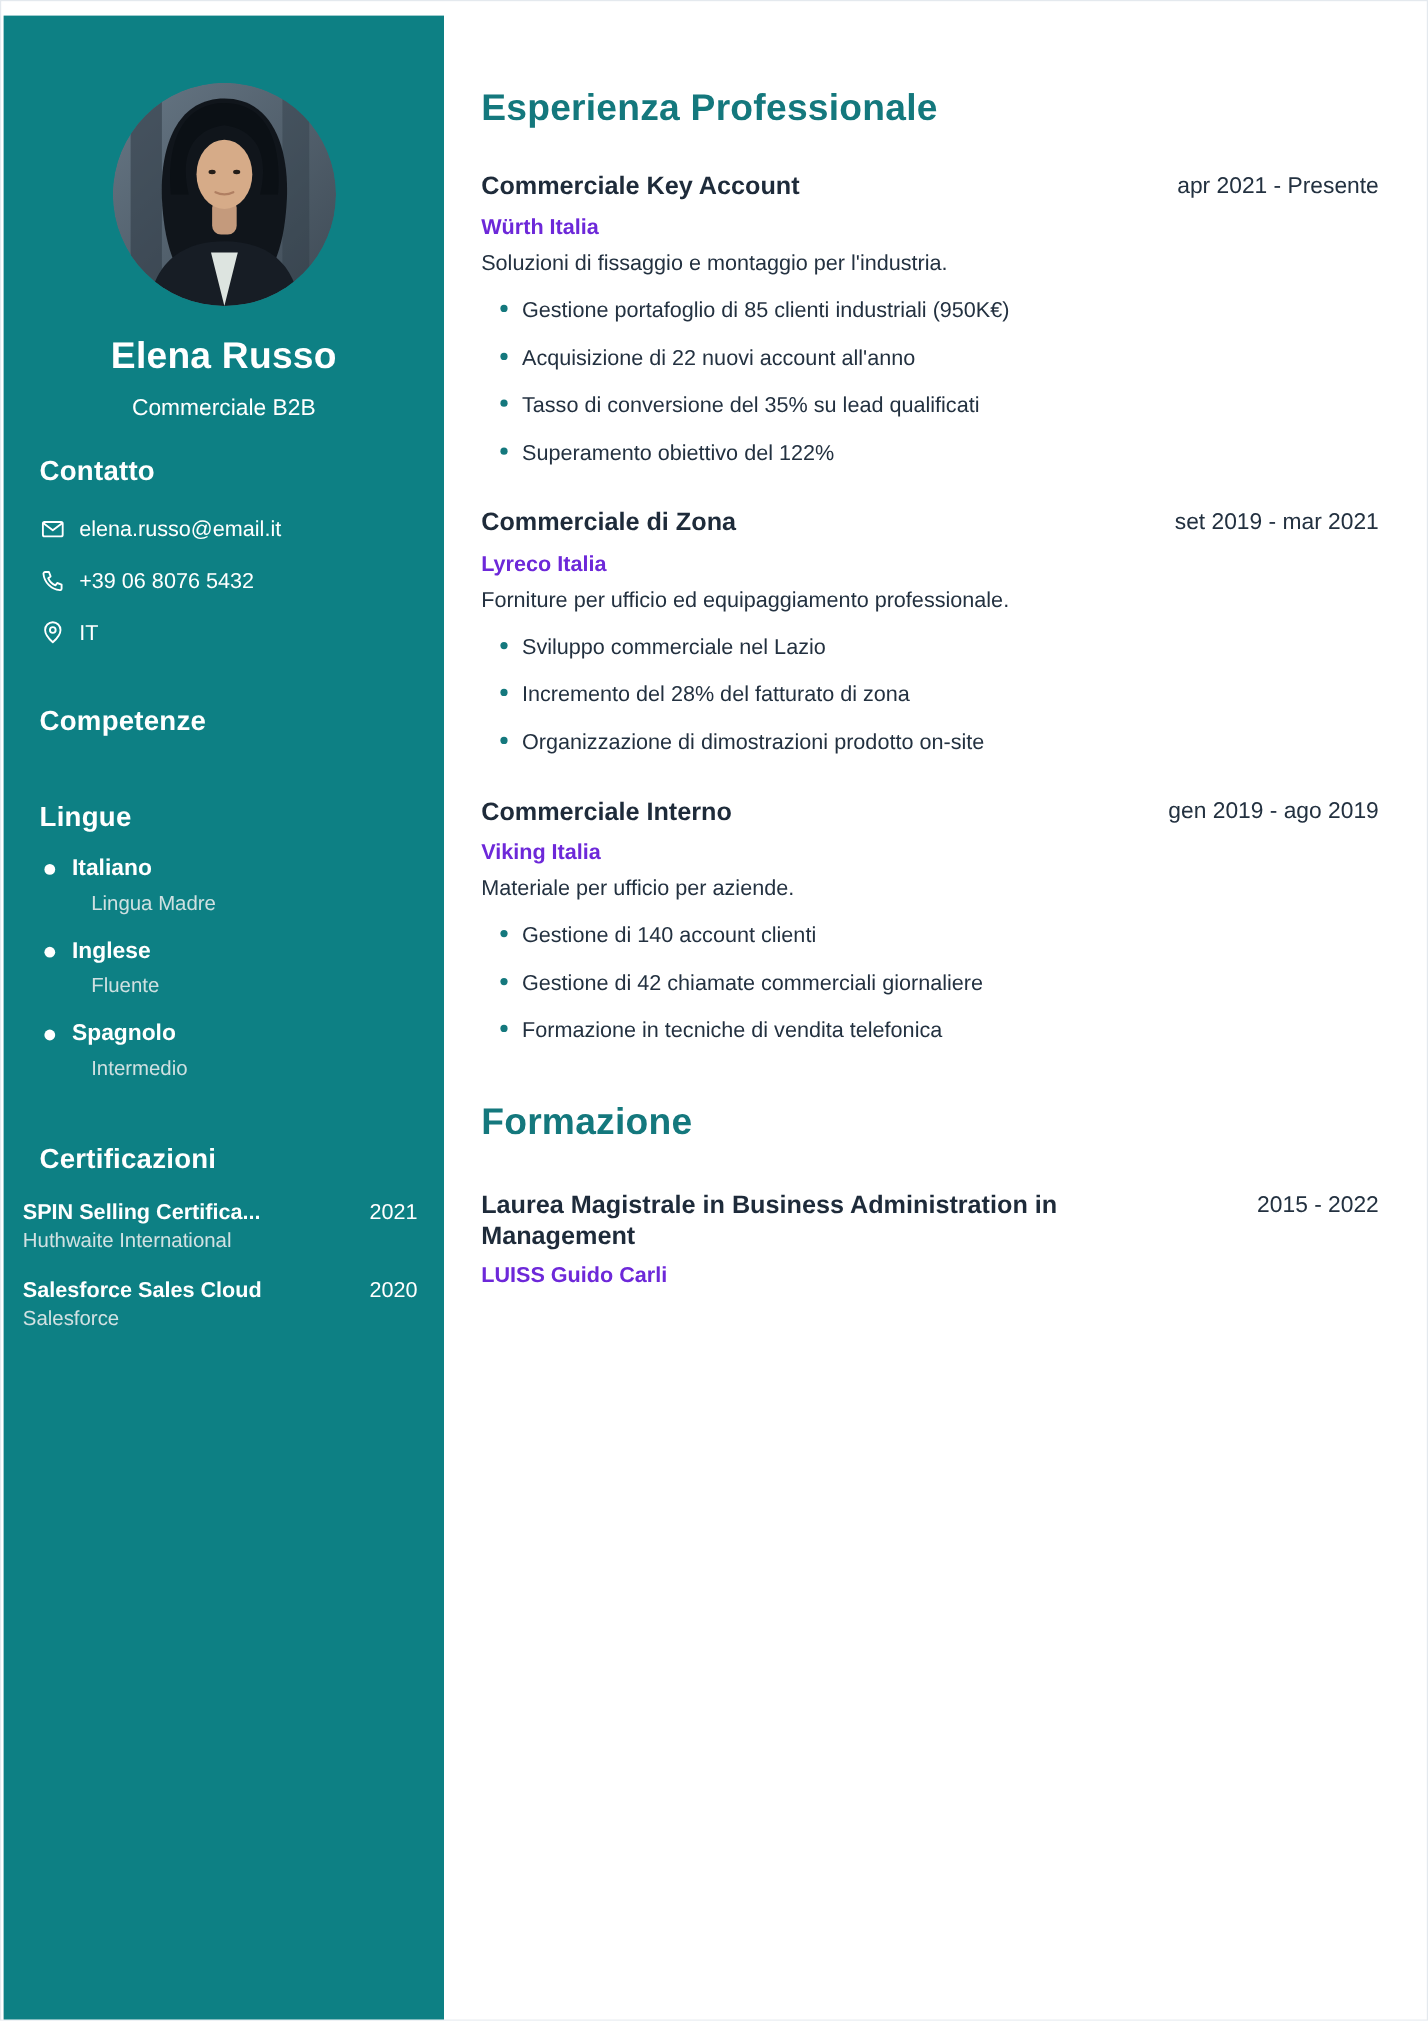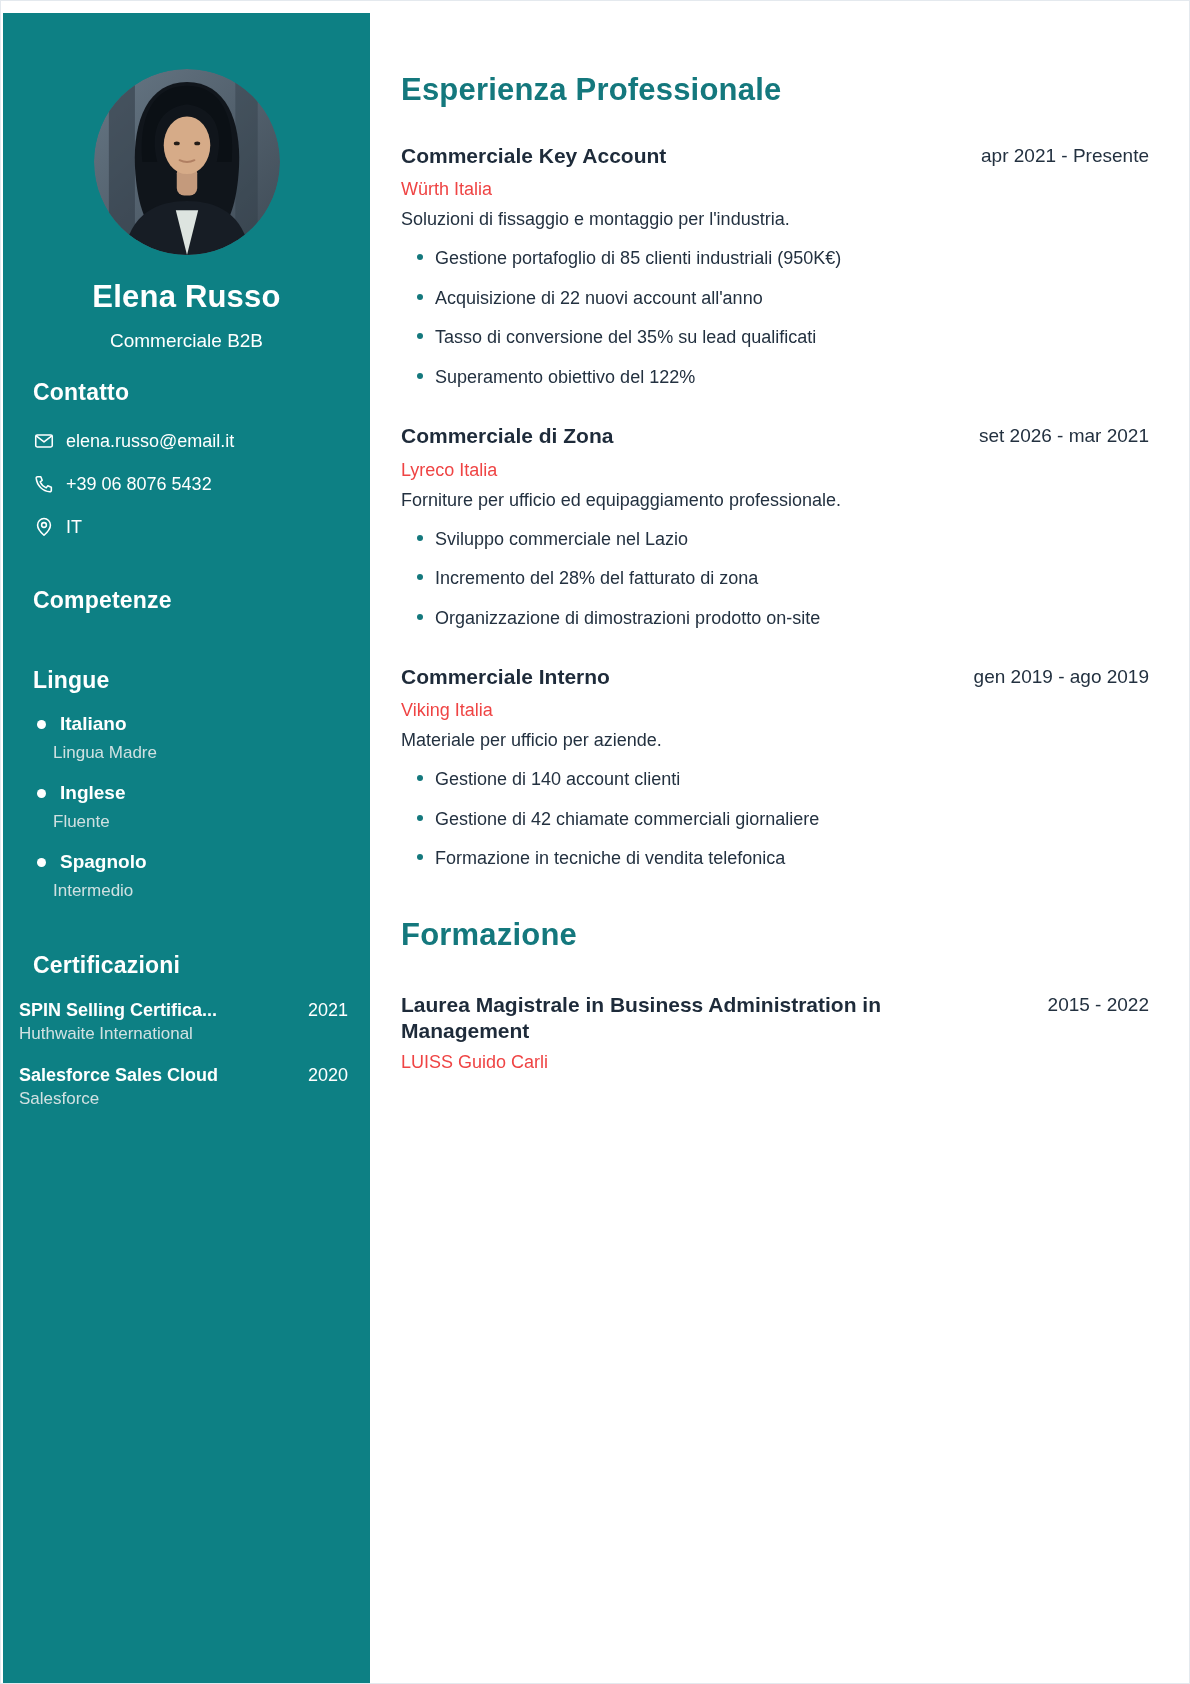--- a/index.html
+++ b/index.html
@@ -34,40 +34,40 @@
   .cicon svg{width:22px;height:22px;}
   .contact-text{font-size:18px;}
   .skills-h{margin-top:49px;}
   .dotlist{list-style:none;margin:21px 0 0;padding:0;}
   .dotlist li{display:flex;align-items:center;margin-top:17px;font-size:19px;font-weight:700;}
   .dotlist li:first-child{margin-top:0;}
   .wdot{width:9px;height:9px;border-radius:50%;background:#ffffff;flex:0 0 9px;margin-right:14px;margin-left:4px;}
   .lang-h{margin-top:53px;}
   .lang-entry{margin-top:19px;}
   .lang-name-row{display:flex;align-items:center;font-size:19px;font-weight:700;}
-  .lang-level{margin-left:20px;margin-top:8px;font-size:17px;color:#cfe0e1;font-weight:400;}
+  .lang-level{margin-left:43px;margin-top:8px;font-size:17px;color:#cfe0e1;font-weight:400;}
   .cert-h{margin-top:51px;}
   .cert-list{padding:0 22px 0 16px;margin-top:21px;}
   .cert-entry{margin-top:21px;}
   .cert-entry:first-child{margin-top:0;}
   .cert-row{display:flex;justify-content:space-between;align-items:flex-start;}
   .cert-title{font-size:18px;font-weight:700;}
   .cert-year{font-size:18px;font-weight:400;}
   .cert-org{font-size:17px;color:#d2e1e2;margin-top:3px;}
   
   .main{
     position:absolute;left:369px;top:15px;width:819px;box-sizing:border-box;
     padding:56px 40px 0 31px;color:#233140;
   }
   .section-h{color:#14787d;font-size:31px;font-weight:700;margin:0;letter-spacing:.2px;}
   .job{margin-top:35px;}
   .job-head{display:flex;justify-content:space-between;align-items:flex-start;}
   .job-title{font-size:21px;font-weight:700;color:#1e2b3a;margin:0;max-width:560px;line-height:1.25;}
   .job-dates{font-size:19px;color:#233140;white-space:nowrap;padding-top:2px;}
-  .company{color:#ef4444;font-size:18px;font-weight:400;margin-top:10px;}
+  .company{color:#6d28d9;font-size:18px;font-weight:700;margin-top:10px;}
   .desc{font-size:18px;margin-top:9px;}
   .bullets{list-style:none;margin:2px 0 0;padding:0;}
   .bullets li{position:relative;padding-left:34px;margin-top:17px;font-size:18px;line-height:1.25;}
   .bdot{position:absolute;left:16px;top:7px;width:6px;height:6px;border-radius:50%;background:#14787d;}
   .edu-h{margin-top:47px;}
   .edu-entry{margin-top:39px;}
   .school{margin-top:8px;}
 </style>
 </head>
 <body>
@@ -202,21 +202,21 @@
         <li><span class="bdot"></span><span>Gestione portafoglio di 85 clienti industriali (950K€)</span></li>
         <li><span class="bdot"></span><span>Acquisizione di 22 nuovi account all'anno</span></li>
         <li><span class="bdot"></span><span>Tasso di conversione del 35% su lead qualificati</span></li>
         <li><span class="bdot"></span><span>Superamento obiettivo del 122%</span></li>
       </ul>
     </section>
 
     <section class="job">
       <div class="job-head">
         <h3 class="job-title">Commerciale di Zona</h3>
-        <span class="job-dates">set 2026 - mar 2021</span>
+        <span class="job-dates">set 2019 - mar 2021</span>
       </div>
       <div class="company">Lyreco Italia</div>
       <div class="desc">Forniture per ufficio ed equipaggiamento professionale.</div>
       <ul class="bullets">
         <li><span class="bdot"></span><span>Sviluppo commerciale nel Lazio</span></li>
         <li><span class="bdot"></span><span>Incremento del 28% del fatturato di zona</span></li>
         <li><span class="bdot"></span><span>Organizzazione di dimostrazioni prodotto on-site</span></li>
       </ul>
     </section>
 

